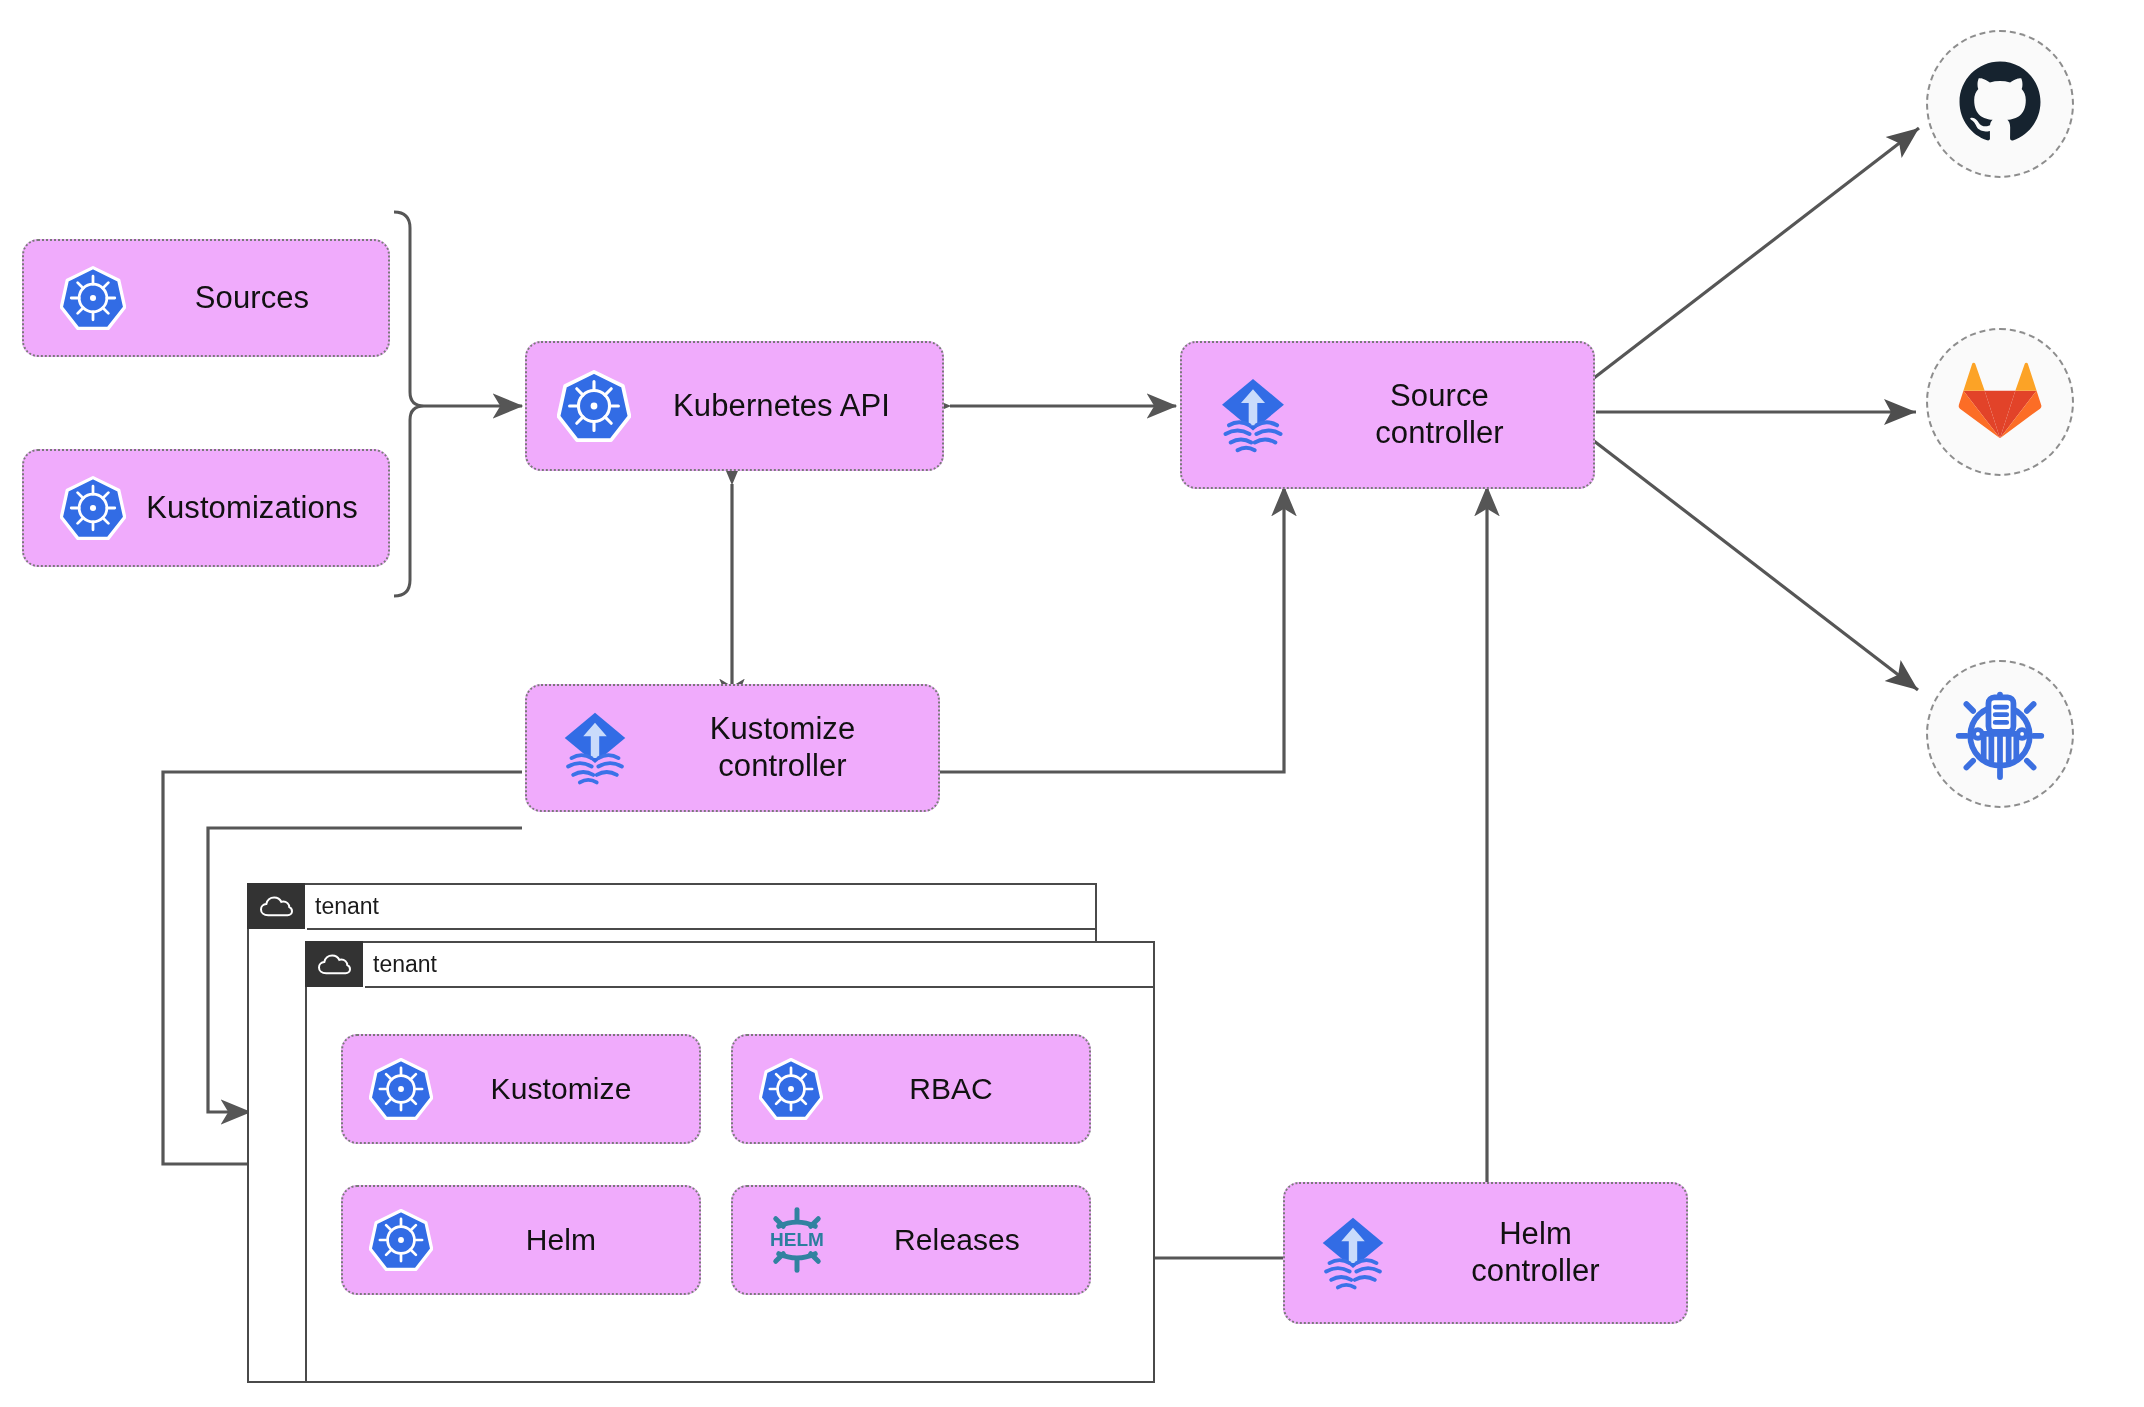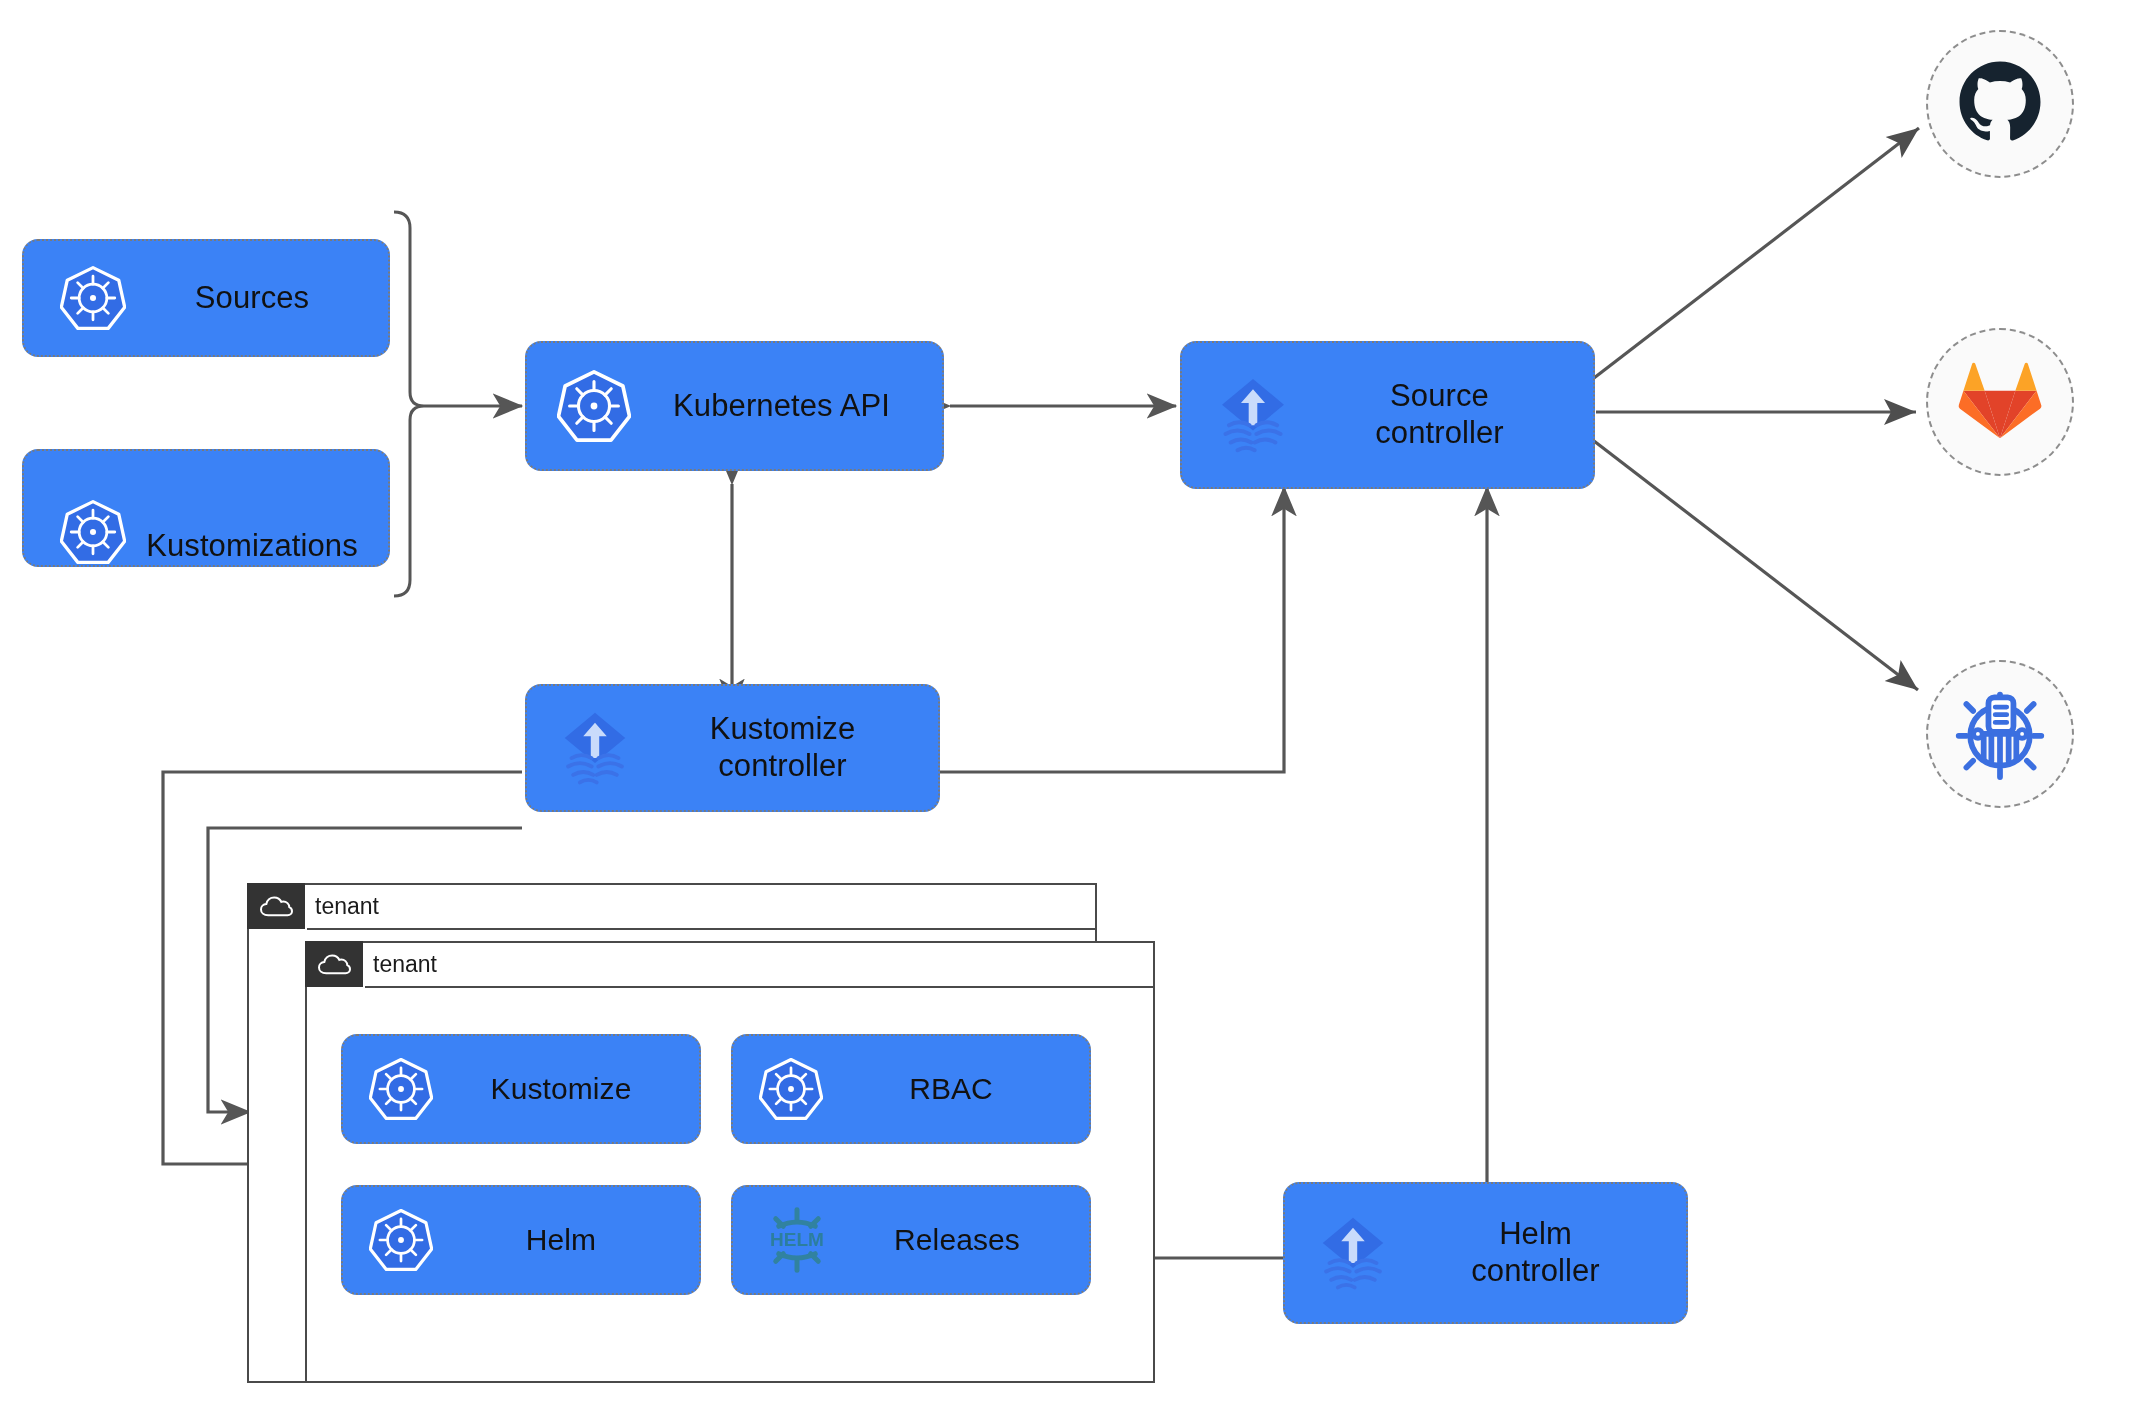--- a/index.html
+++ b/index.html
@@ -5,21 +5,21 @@
   html,body{margin:0;padding:0;background:#ffffff;}
   body{width:2144px;height:1407px;position:relative;overflow:hidden;
        font-family:"Liberation Sans","DejaVu Sans",sans-serif;}
   #stage{position:absolute;left:0;top:0;width:2144px;height:1407px;}
 
   svg.wires{position:absolute;left:0;top:0;width:2144px;height:1407px;pointer-events:none;}
 
   
   .node{
     position:absolute;
-    background:#3b82f6;
+    background:#f0abfc;
     border:2.5px dotted #7a7a7a;
     border-radius:16px;
     display:flex;align-items:center;
     box-sizing:border-box;
   }
   .node .ico{flex:0 0 auto;display:flex;align-items:center;justify-content:center;}
   .node .lbl{
     flex:1 1 auto;text-align:center;color:#111;
     font-size:31px;line-height:1.18;letter-spacing:.1px;
     padding-right:10px;white-space:pre-line;
@@ -126,21 +126,21 @@
           <circle cx="50" cy="50" r="4.6" fill="#ffffff" stroke="none"></circle>
           <path d="M50,29 L50,17 M50,71 L50,83 M29,50 L17,50 M71,50 L83,50
                    M35.2,35.2 L26.7,26.7 M64.8,64.8 L73.3,73.3
                    M64.8,35.2 L73.3,26.7 M35.2,64.8 L26.7,73.3"></path>
         </g>
       </svg>
     </span>
     <span class="lbl">Sources</span>
   </div>
 
-  <div class="node" style="left:22px;top:449px;width:368px;height:118px;align-items:flex-end;">
+  <div class="node" style="left:22px;top:449px;width:368px;height:118px;">
     <span class="ico" style="margin-left:36px;">
       <svg width="66" height="66" viewBox="0 0 100 100" aria-hidden="true">
         <path d="M50,4 L89,23 L98,64 L73,96 L27,96 L2,64 L11,23 Z" fill="#326CE5" stroke="#ffffff" stroke-width="5" stroke-linejoin="round"></path>
         <g stroke="#ffffff" stroke-width="4.2" fill="none" stroke-linecap="round">
           <circle cx="50" cy="50" r="21"></circle>
           <circle cx="50" cy="50" r="4.6" fill="#ffffff" stroke="none"></circle>
           <path d="M50,29 L50,17 M50,71 L50,83 M29,50 L17,50 M71,50 L83,50
                    M35.2,35.2 L26.7,26.7 M64.8,64.8 L73.3,73.3
                    M64.8,35.2 L73.3,26.7 M35.2,64.8 L26.7,73.3"></path>
         </g>

